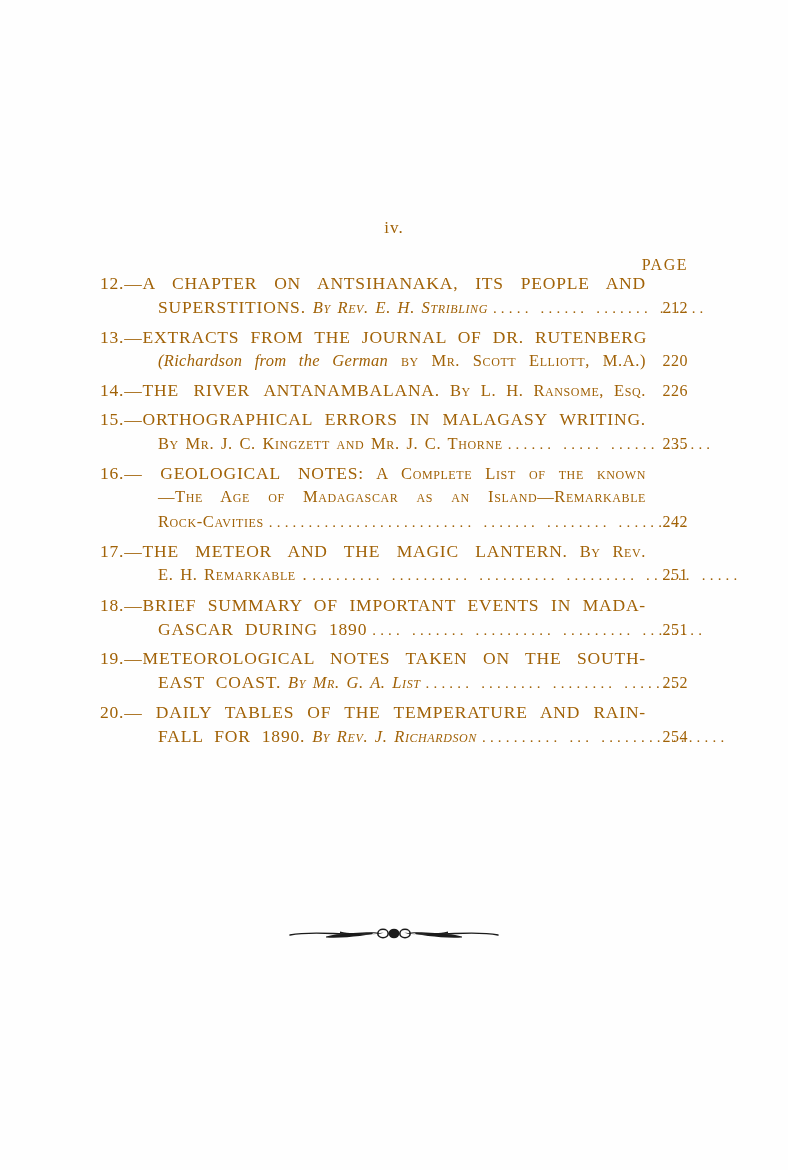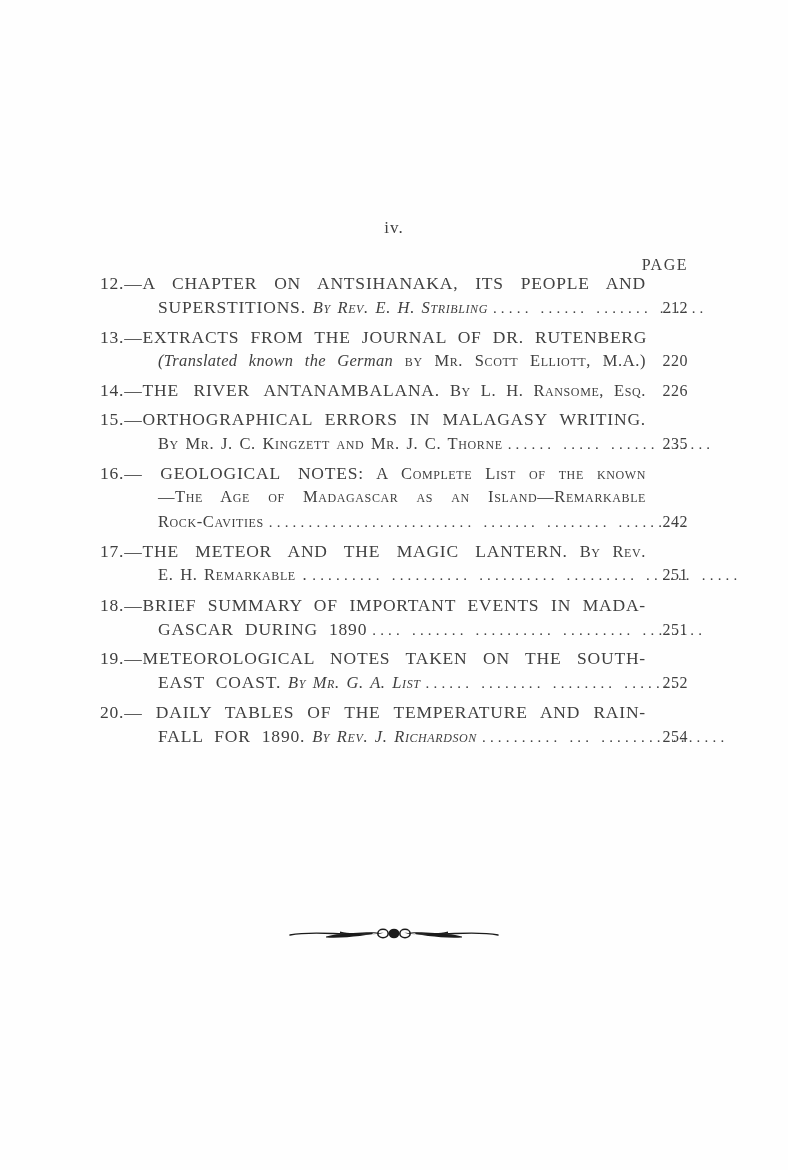--- a/index.html
+++ b/index.html
@@ -1,20 +1,20 @@
 <!DOCTYPE html>
 <html><head>
 <meta charset="utf-8">
 <style>
   html,body{margin:0;padding:0;background:#ffffff;}
   .page{
     position:relative;
     width:788px;height:1170px;
     background:#fefefe;
-    color:#404040;
+    color:#a16207;
     font-family:"Liberation Serif", serif;
     overflow:hidden;
   }
   .folio{
     position:absolute;top:218px;left:0;width:100%;
     text-align:center;font-size:17px;letter-spacing:1px;
   }
   .page-col-label{
     position:absolute;top:256px;right:100px;
     font-size:16px;letter-spacing:1.5px;
@@ -75,21 +75,21 @@
           </span>
           <span class="lp">212</span>
         </div>
       </div>
       <div class="entry">
         <div class="line">
           <span class="lt block"><span class="seg caps">13.—EXTRACTS FROM THE JOURNAL OF DR. RUTENBERG.</span></span>
           <span class="lp"></span>
         </div>
         <div class="line indent">
-          <span class="lt block"><span class="seg it">(Translated known the German</span><span class="seg sc"> by Mr. Scott Elliott, M.A.)</span></span>
+          <span class="lt block"><span class="seg it">(Richardson from the German</span><span class="seg sc"> by Mr. Scott Elliott, M.A.)</span></span>
           <span class="lp">220</span>
         </div>
       </div>
       <div class="entry">
         <div class="line">
           <span class="lt block"><span class="seg caps">14.—THE RIVER ANTANAMBALANA.</span><span class="seg sc"> By L. H. Ransome, Esq.</span></span>
           <span class="lp">226</span>
         </div>
       </div>
       <div class="entry">

